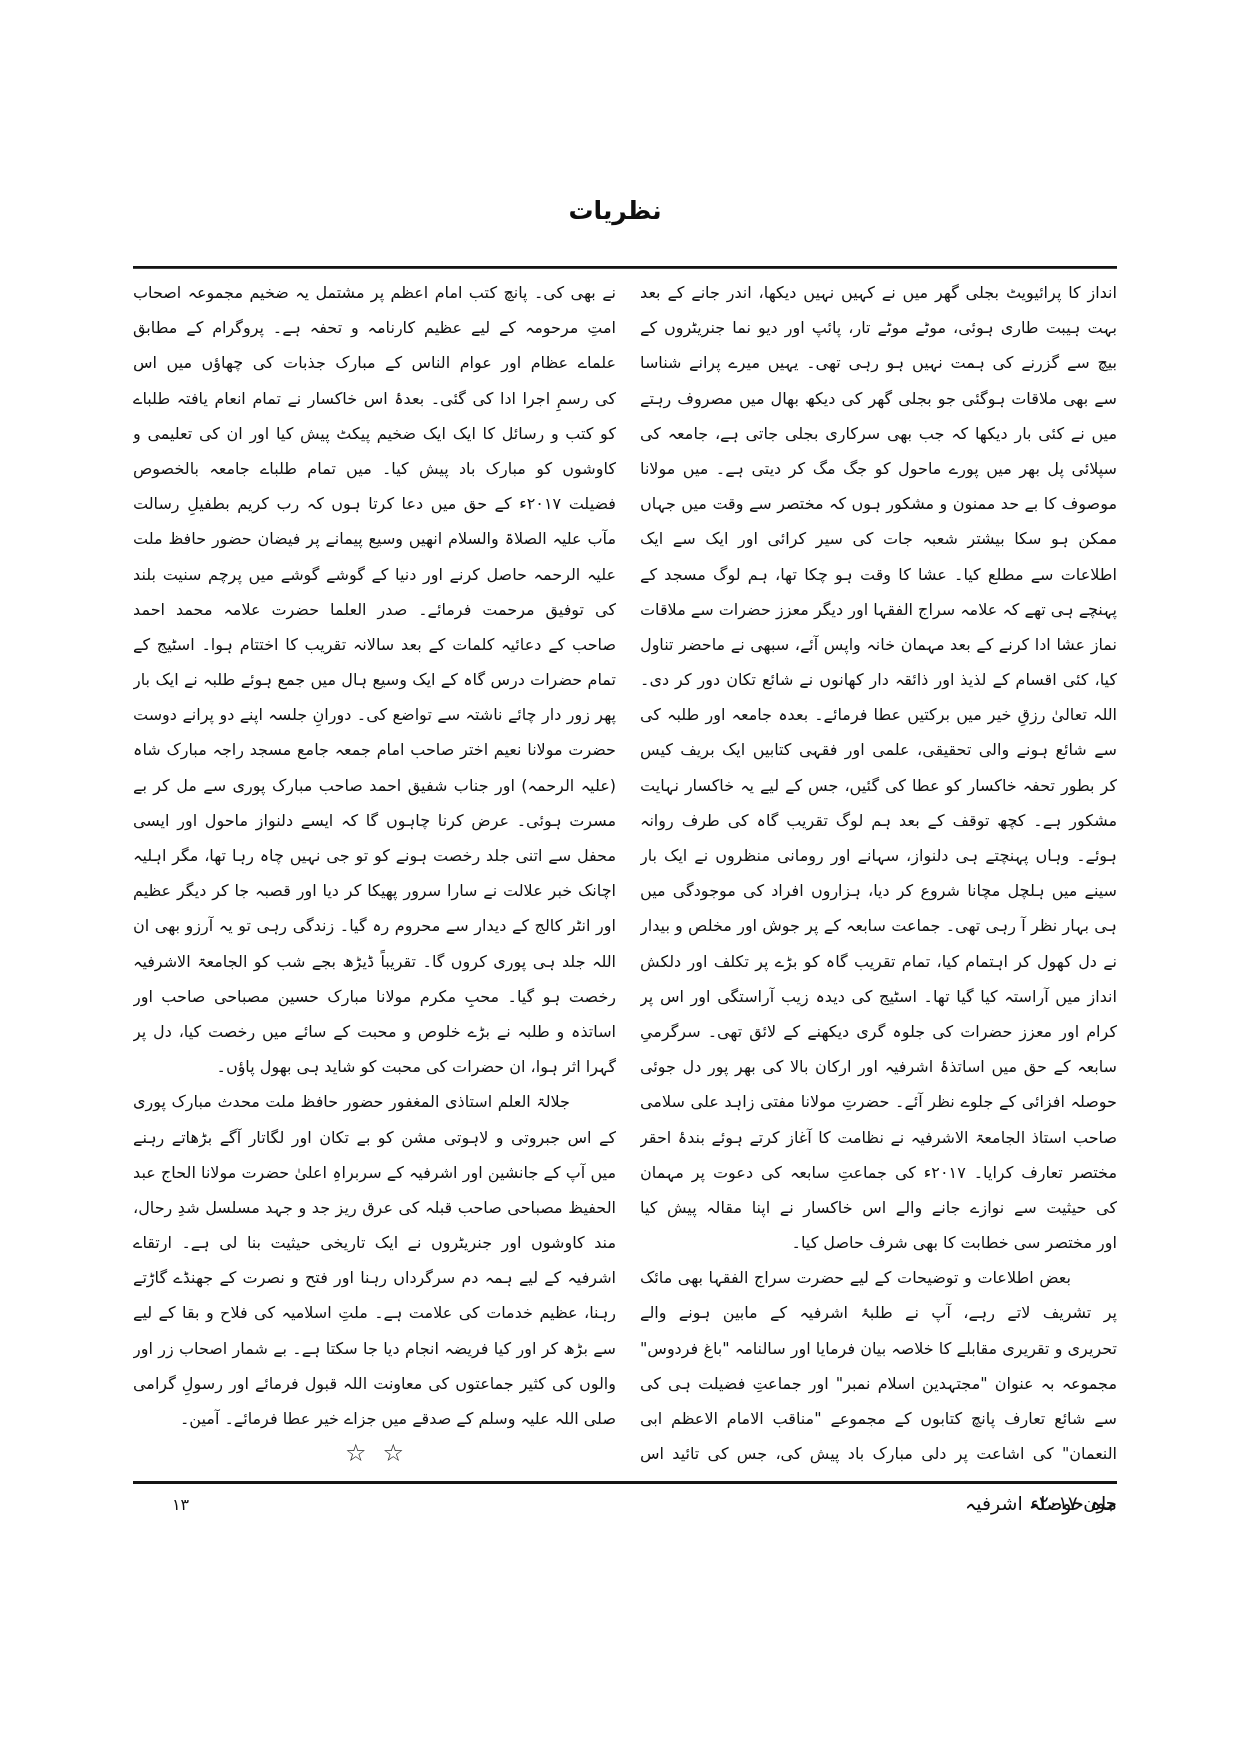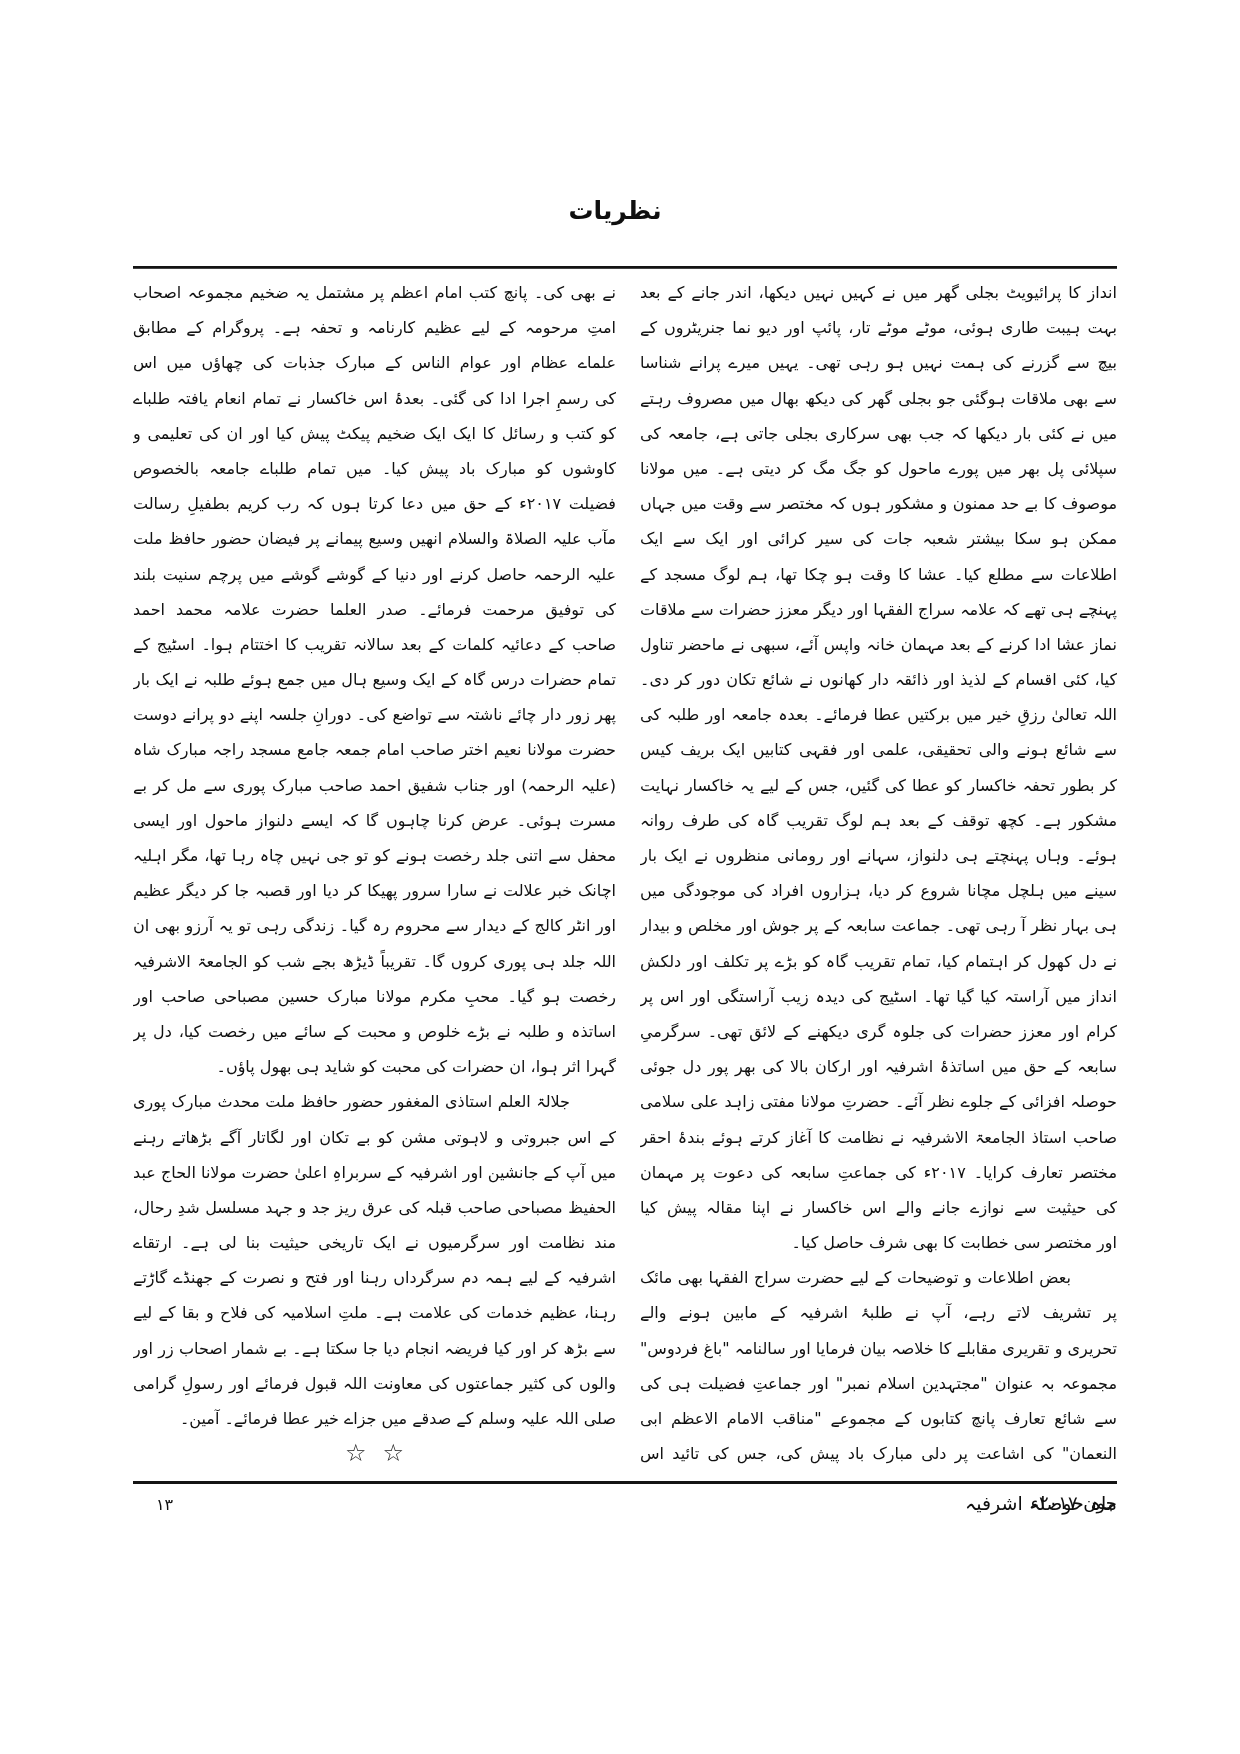--- a/index.html
+++ b/index.html
@@ -30,21 +30,21 @@
     padding-left:16px;color:#1a1a1a;
   }
   .footer-date{
     position:absolute;top:1492px;left:133px;width:984px;text-align:right;
     direction:rtl;font-size:18px;
   }
   .footer-mag{
     position:absolute;top:1492px;right:123px;direction:rtl;font-size:19px;
   }
   .footer-num{
-    position:absolute;top:1495px;left:156px;direction:rtl;font-size:16px;text-align:right;
+    position:absolute;top:1495px;left:172px;direction:rtl;font-size:16px;text-align:right;
   }
 </style>
 </head>
 <body>
 
 <div class="page">
 
   <div class="header-title">نظریات</div>
 
   <div class="rule rule-header"></div>
@@ -107,21 +107,21 @@
       <div class="line">اچانک خبر علالت نے سارا سرور پھیکا کر دیا اور قصبہ جا کر دیگر عظیم عمارتوں</div>
       <div class="line">اور انٹر کالج کے دیدار سے محروم رہ گیا۔ زندگی رہی تو یہ آرزو بھی ان شاء</div>
       <div class="line">اللہ جلد ہی پوری کروں گا۔ تقریباً ڈیڑھ بجے شب کو الجامعۃ الاشرفیہ سے</div>
       <div class="line">رخصت ہو گیا۔ محبِ مکرم مولانا مبارک حسین مصباحی صاحب اور بعض</div>
       <div class="line">اساتذہ و طلبہ نے بڑے خلوص و محبت کے سائے میں رخصت کیا، دل پر</div>
       <div class="line end">گہرا اثر ہوا، ان حضرات کی محبت کو شاید ہی بھول پاؤں۔</div>
       <div class="line indent">جلالۃ العلم استاذی المغفور حضور حافظ ملت محدث مبارک پوری رضی اللہ تعالیٰ عنہ</div>
       <div class="line">کے اس جبروتی و لاہوتی مشن کو بے تکان اور لگاتار آگے بڑھاتے رہنے</div>
       <div class="line">میں آپ کے جانشین اور اشرفیہ کے سربراہِ اعلیٰ حضرت مولانا الحاج عبد</div>
       <div class="line">الحفیظ مصباحی صاحب قبلہ کی عرق ریز جد و جہد مسلسل شدِ رحال، حوصلہ</div>
-      <div class="line">مند نظامت اور سرگرمیوں نے ایک تاریخی حیثیت بنا لی ہے۔ ارتقاے</div>
+      <div class="line">مند کاوشوں اور جنریٹروں نے ایک تاریخی حیثیت بنا لی ہے۔ ارتقاے</div>
       <div class="line">اشرفیہ کے لیے ہمہ دم سرگرداں رہنا اور فتح و نصرت کے جھنڈے گاڑتے</div>
       <div class="line">رہنا، عظیم خدمات کی علامت ہے۔ ملتِ اسلامیہ کی فلاح و بقا کے لیے اس</div>
       <div class="line">سے بڑھ کر اور کیا فریضہ انجام دیا جا سکتا ہے۔ بے شمار اصحاب زر اور دل</div>
       <div class="line">والوں کی کثیر جماعتوں کی معاونت اللہ قبول فرمائے اور رسولِ گرامی</div>
       <div class="line end">صلی اللہ علیہ وسلم کے صدقے میں جزاے خیر عطا فرمائے۔ آمین۔</div>
       <div class="line center">☆☆</div>
     </div>
 
   <div class="rule rule-footer"></div>
 

